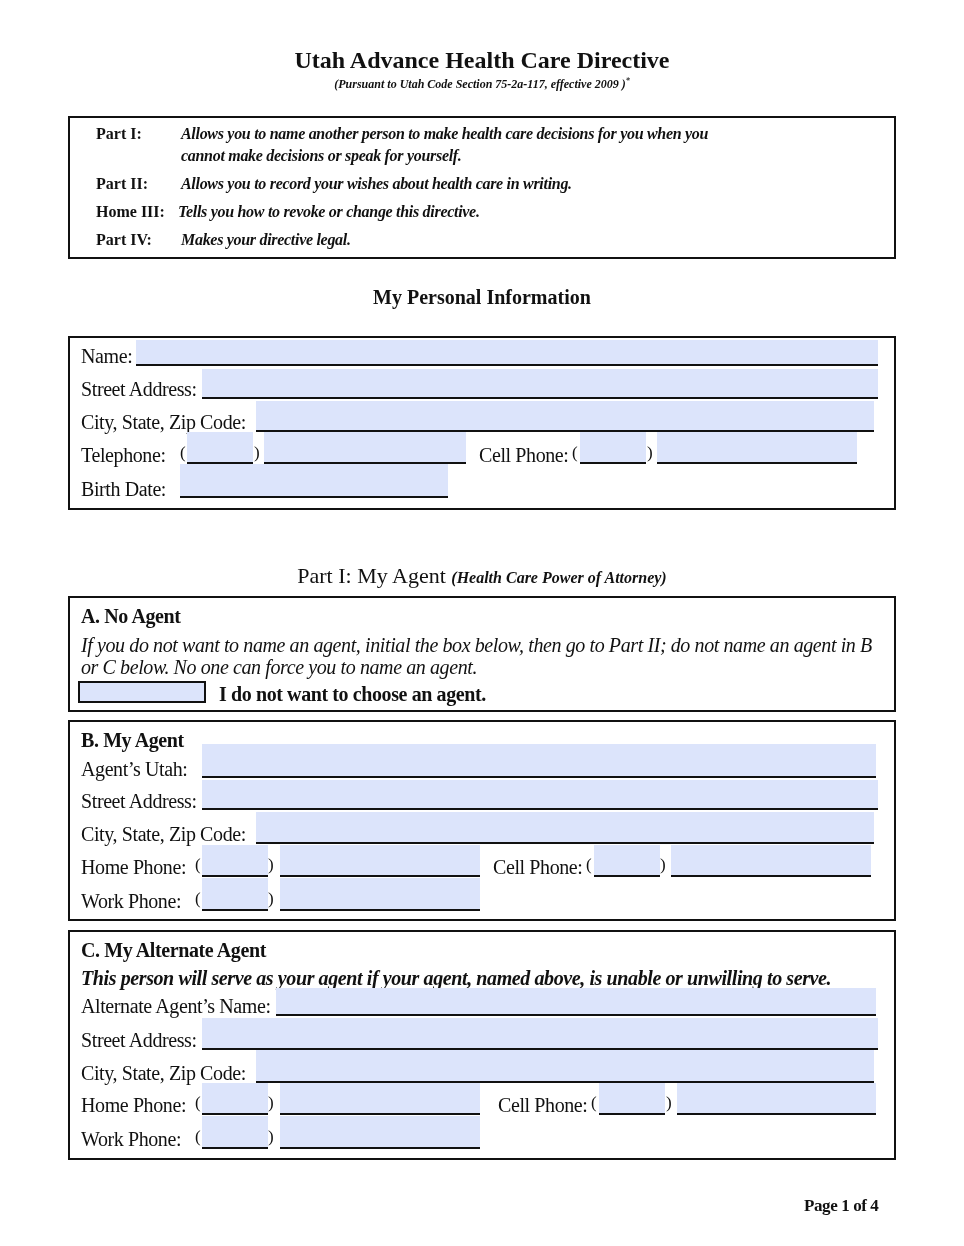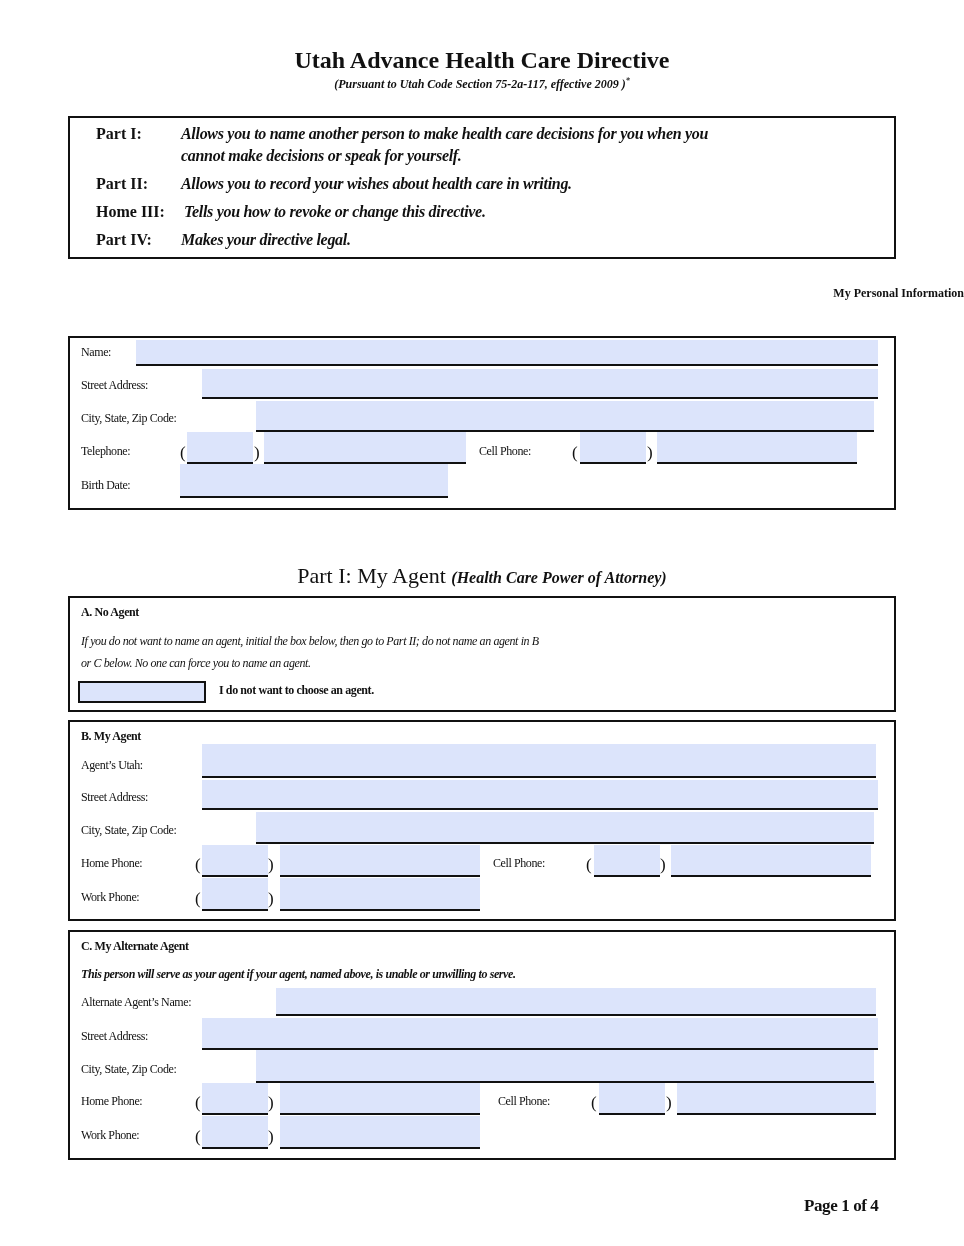--- a/index.html
+++ b/index.html
@@ -5,42 +5,42 @@
   html, body { margin:0; padding:0; background:#ffffff; }
   body { width:964px; height:1246px; position:relative; overflow:hidden;
          font-family:"Liberation Serif", "DejaVu Serif", serif; color:#111; }
   .abs { position:absolute; }
   .title { left:0; width:964px; top:47px; text-align:center; font-size:24px; font-weight:bold; }
   .subtitle { left:0; width:964px; top:76px; text-align:center; font-size:12px; font-style:italic; font-weight:bold; }
   .subtitle sup { font-size:8px; }
   .box { border:2px solid #111; box-sizing:border-box; }
   .partlabel { font-size:16px; font-weight:bold; }
   .partdesc { font-size:16px; font-style:italic; font-weight:bold; letter-spacing:-0.3px; }
-  .section-h { font-size:12px; font-weight:bold; left:0; width:964px; text-align:right; }
-  .lbl { font-size:12px; white-space:nowrap; letter-spacing:-0.4px; }
+  .section-h { font-size:20px; font-weight:bold; left:0; width:964px; text-align:center; }
+  .lbl { font-size:20px; white-space:nowrap; letter-spacing:-0.4px; }
   .field { background:#dce4fb; border-bottom:2px solid #111; box-sizing:border-box; }
   .paren { font-size:17px; }
   .bold { font-weight:bold; }
   .ital { font-style:italic; }
   .h2 { font-size:22px; left:0; width:964px; text-align:center; }
 </style>
 </head>
 <body>
 
 <div class="abs title">Utah Advance Health Care Directive</div>
 <div class="abs subtitle"><span>(Pursuant to Utah Code Section 75-2a-117, effective 2009 )</span><sup>*</sup></div>
 
 <div class="abs box" style="left:68px; top:116px; width:828px; height:143px;"></div>
 <div class="abs partlabel" style="left:96px; top:125px;text-align:right;">Part I:</div>
 <div class="abs partdesc" style="left:181px; top:125px;">Allows you to name another person to make health care decisions for you when you</div>
 <div class="abs partdesc" style="left:181px; top:147px;">cannot make decisions or speak for yourself.</div>
 <div class="abs partlabel" style="left:96px; top:175px;">Part II:</div>
 <div class="abs partdesc" style="left:181px; top:175px;">Allows you to record your wishes about health care in writing.</div>
 <div class="abs partlabel" style="left:96px; top:203px;">Home III:</div>
-<div class="abs partdesc" style="left:184px; top:203px;">Tells you how to revoke or change this directive.</div>
+<div class="abs partdesc" style="left:178px; top:203px;">Tells you how to revoke or change this directive.</div>
 <div class="abs partlabel" style="left:96px; top:231px;">Part IV:</div>
 <div class="abs partdesc" style="left:181px; top:231px;">Makes your directive legal.</div>
 
 <div class="abs section-h" style="top:286px;">My Personal Information</div>
 <div class="abs box" style="left:68px; top:336px; width:828px; height:174px;"></div>
 
 <div class="abs lbl" style="left:81px; top:345px;">Name:</div>
 <div class="abs field" style="left:136px; top:340px; width:742px; height:26px;"></div>
 
 <div class="abs lbl" style="left:81px; top:378px;">Street Address:</div>

